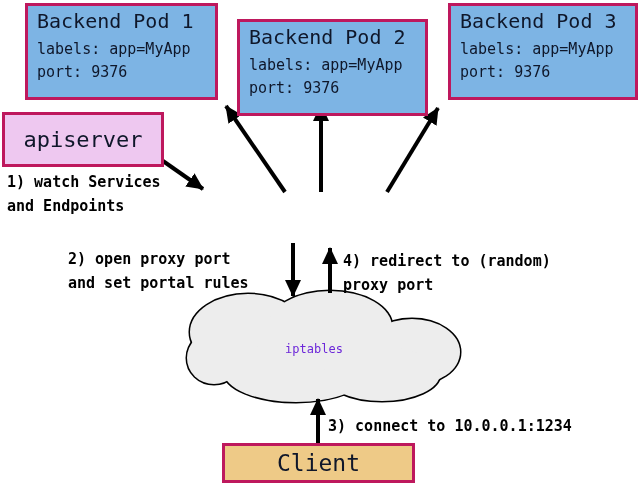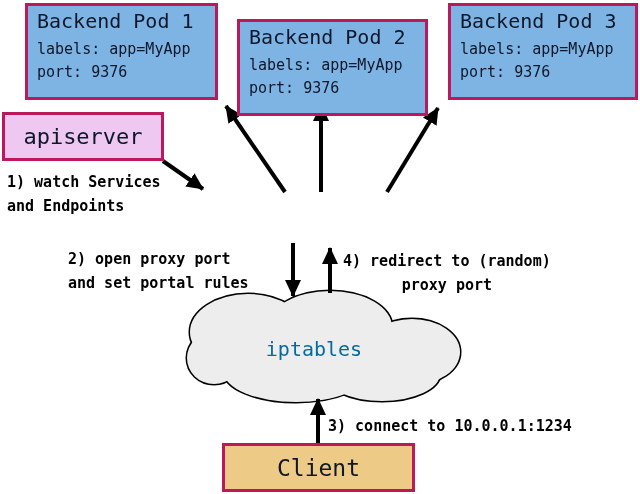--- a/index.html
+++ b/index.html
@@ -23,56 +23,56 @@
     top:3px;
     padding:2px 0 0 9px;
   }
   .pod-title{font-size:20px;line-height:27px;white-space:nowrap;}
   .pod-line{font-size:15px;line-height:23px;white-space:nowrap;}
   .pod-line.first{margin-top:3px;}
   #pod1{left:25px;}
   #pod2{left:237px;width:191px;margin-top:16px;}
   #pod3{left:448px;width:190px;}
   #apiserver{
-    left:2px;top:112px;width:162px;height:49px;
+    left:2px;top:112px;width:162px;height:55px;
     background:#eec8f0;
     display:flex;align-items:center;justify-content:center;
     font-size:22px;
   }
   #kube-proxy{
     left:211px;top:193px;width:213px;height:50px;
     background:#aae479;
     display:flex;align-items:center;justify-content:center;
     font-size:25px;
   }
   #client{
-    left:222px;top:443px;width:193px;height:49px;
+    left:222px;top:443px;width:193px;height:40px;
     background:#eeca87;
     display:flex;align-items:center;justify-content:center;
     font-size:23px;
   }
   
   #iptables-label{
     position:absolute;left:244px;top:338px;width:140px;height:22px;
     display:flex;align-items:center;justify-content:center;
-    font-size:20px;color:#0369a1;
+    font-size:12px;color:#6d28d9;
   }
   
   .note{
     position:absolute;
     font-size:15px;
     font-weight:bold;
     line-height:24px;
     color:#000;
     white-space:nowrap;
   }
   #note1{left:7px;top:170px;}
   #note2{left:68px;top:247px;}
   #note3{left:328px;top:414px;text-align:center;}
-  #note4{left:343px;top:249px;text-align:center;}
+  #note4{left:343px;top:249px;}
   #note5{left:427px;top:147px;}
   
   #overlay{position:absolute;left:0;top:0;width:640px;height:494px;}
   .arrow{stroke:#000;stroke-width:4;fill:none;}
   .cloud-stroke{fill:none;stroke:#000;stroke-width:3;}
   .cloud-fill{fill:#ededed;stroke:none;}
 </style>
 </head>
 <body>
 

